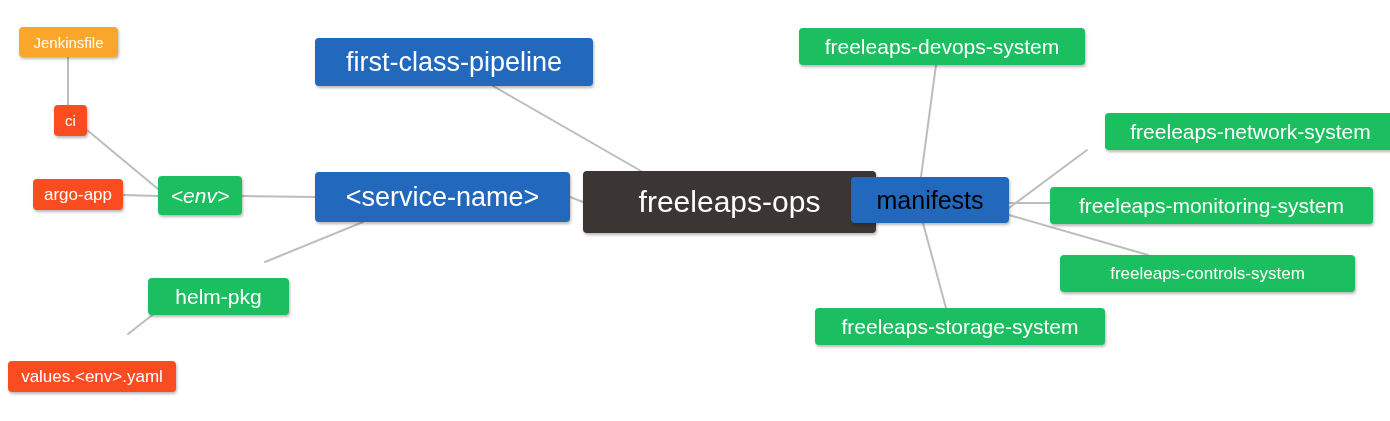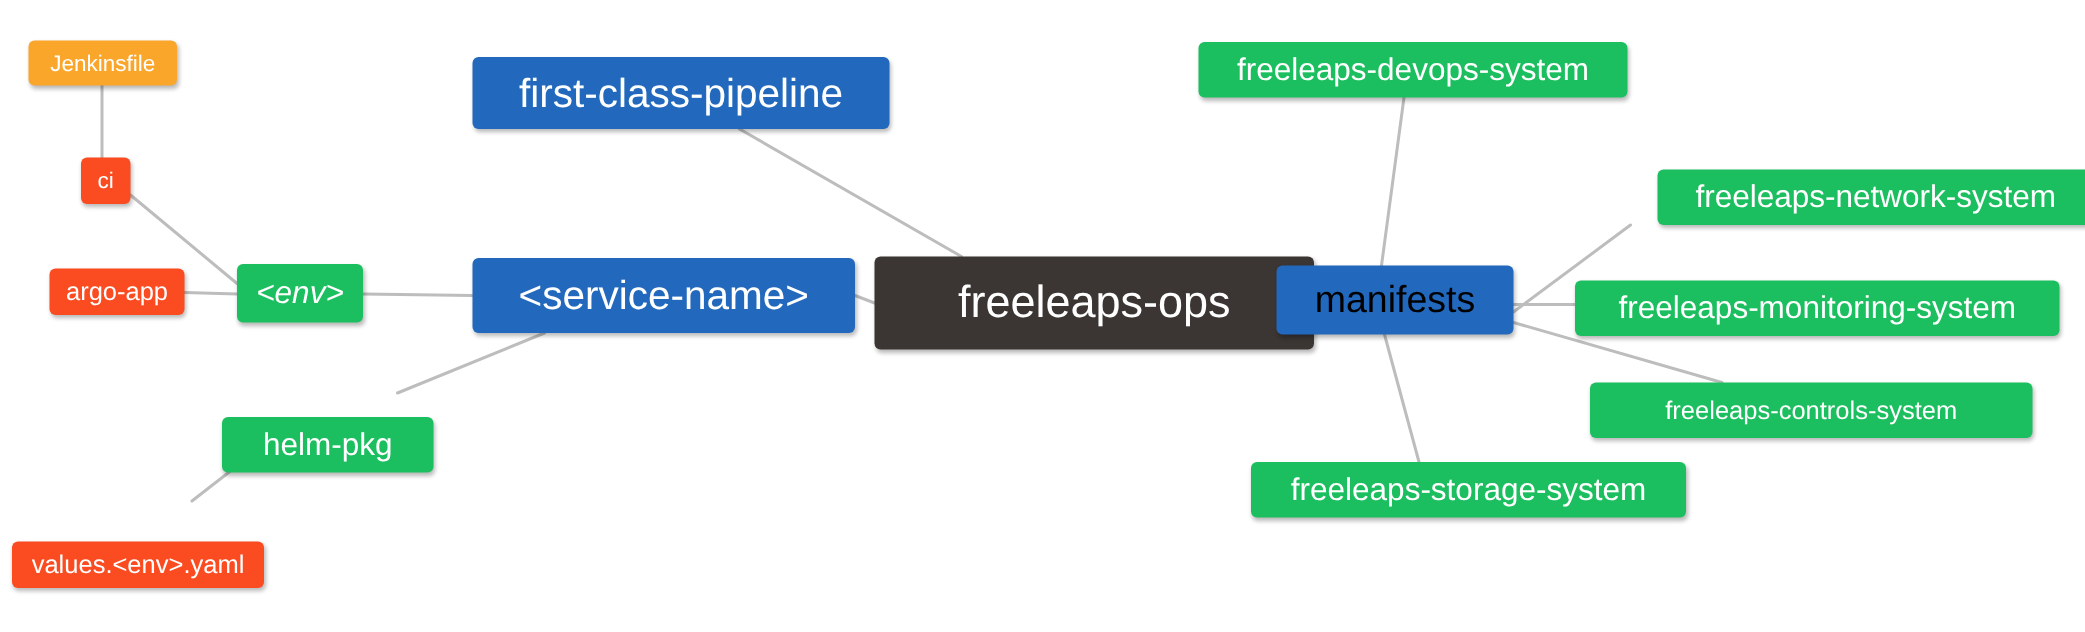--- a/index.html
+++ b/index.html
@@ -99,17 +99,17 @@
       </div>
       <div class="node" style="left: 1057px; top: 113px; width: 291px; height: 37px; background: rgb(28, 191, 95); color: rgb(255, 255, 255); font-size: 21px; margin-left: 48px;">
         <span class="node-label">freeleaps-network-system</span>
       </div>
       <div class="node" style="left: 1050px; top: 187px; width: 323px; height: 37px; background: rgb(28, 191, 95); color: rgb(255, 255, 255); font-size: 21px;">
         <span class="node-label">freeleaps-monitoring-system</span>
       </div>
       <div class="node" style="left: 1060px; top: 255px; width: 295px; height: 37px; background: rgb(28, 191, 95); color: rgb(255, 255, 255); font-size: 17px;">
         <span class="node-label">freeleaps-controls-system</span>
       </div>
-      <div class="node" style="left: 815px; top: 308px; width: 290px; height: 37px; background: rgb(28, 191, 95); color: rgb(255, 255, 255); font-size: 21px; margin-left: 19px;">
+      <div class="node" style="left: 815px; top: 308px; width: 290px; height: 37px; background: rgb(28, 191, 95); color: rgb(255, 255, 255); font-size: 21px;">
         <span class="node-label">freeleaps-storage-system</span>
       </div>
     </div>
 </div>
 
 </body></html>

